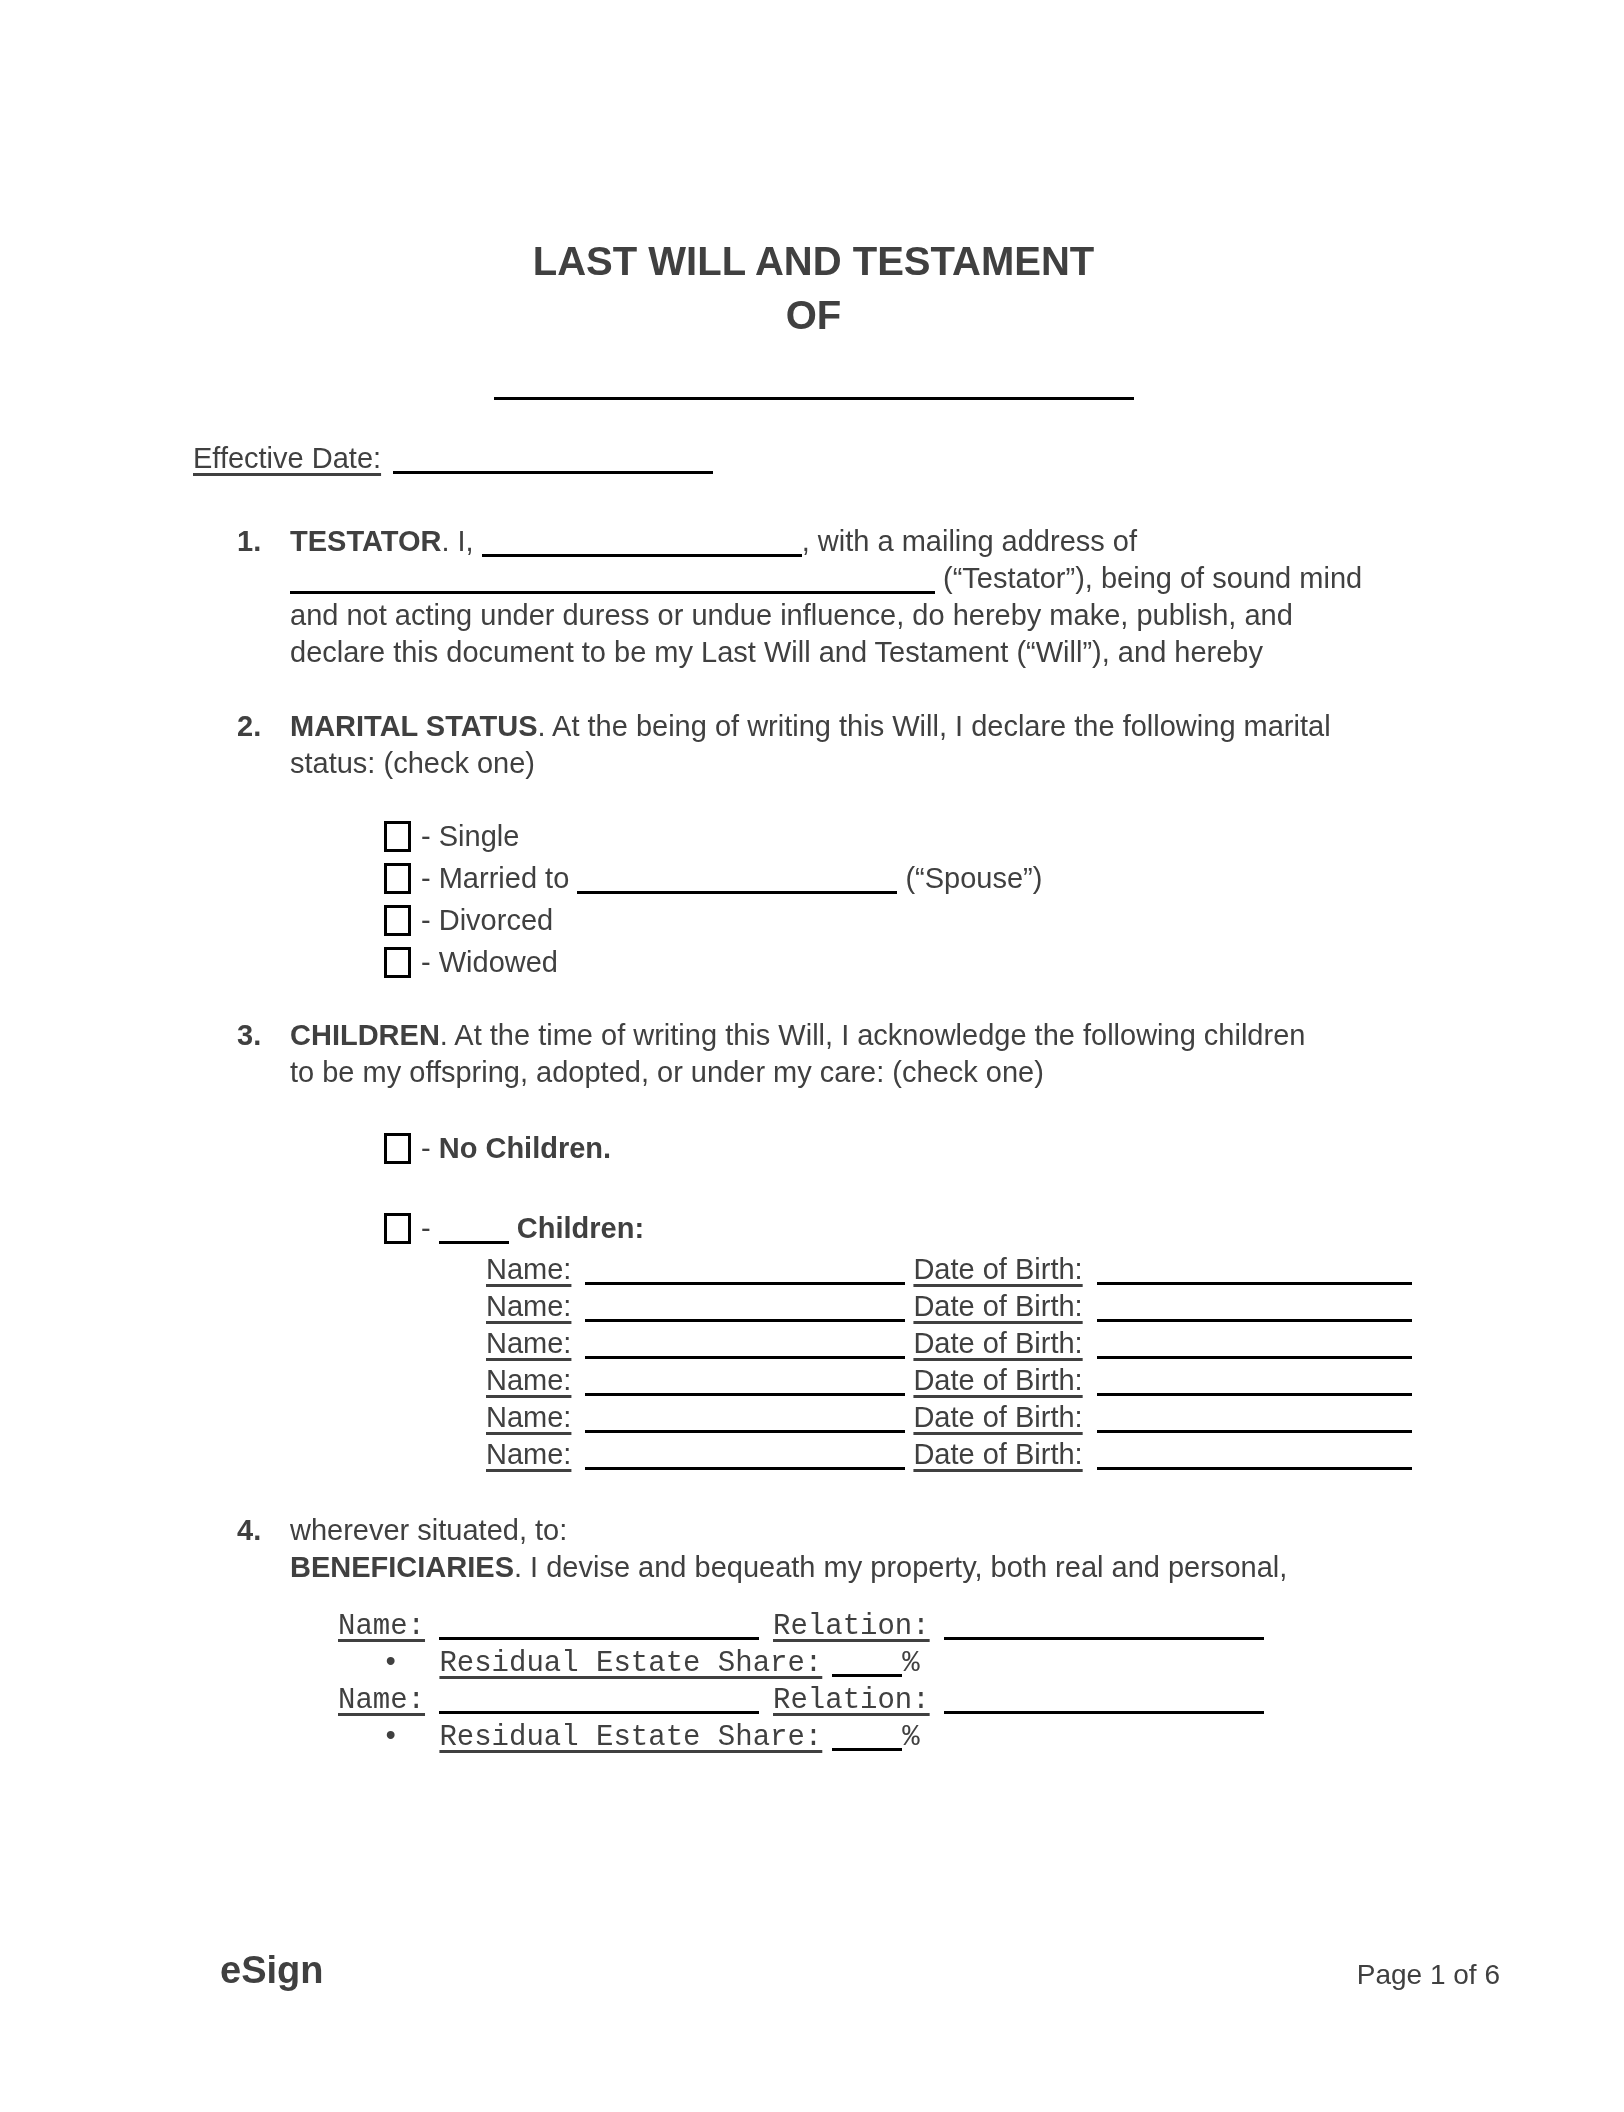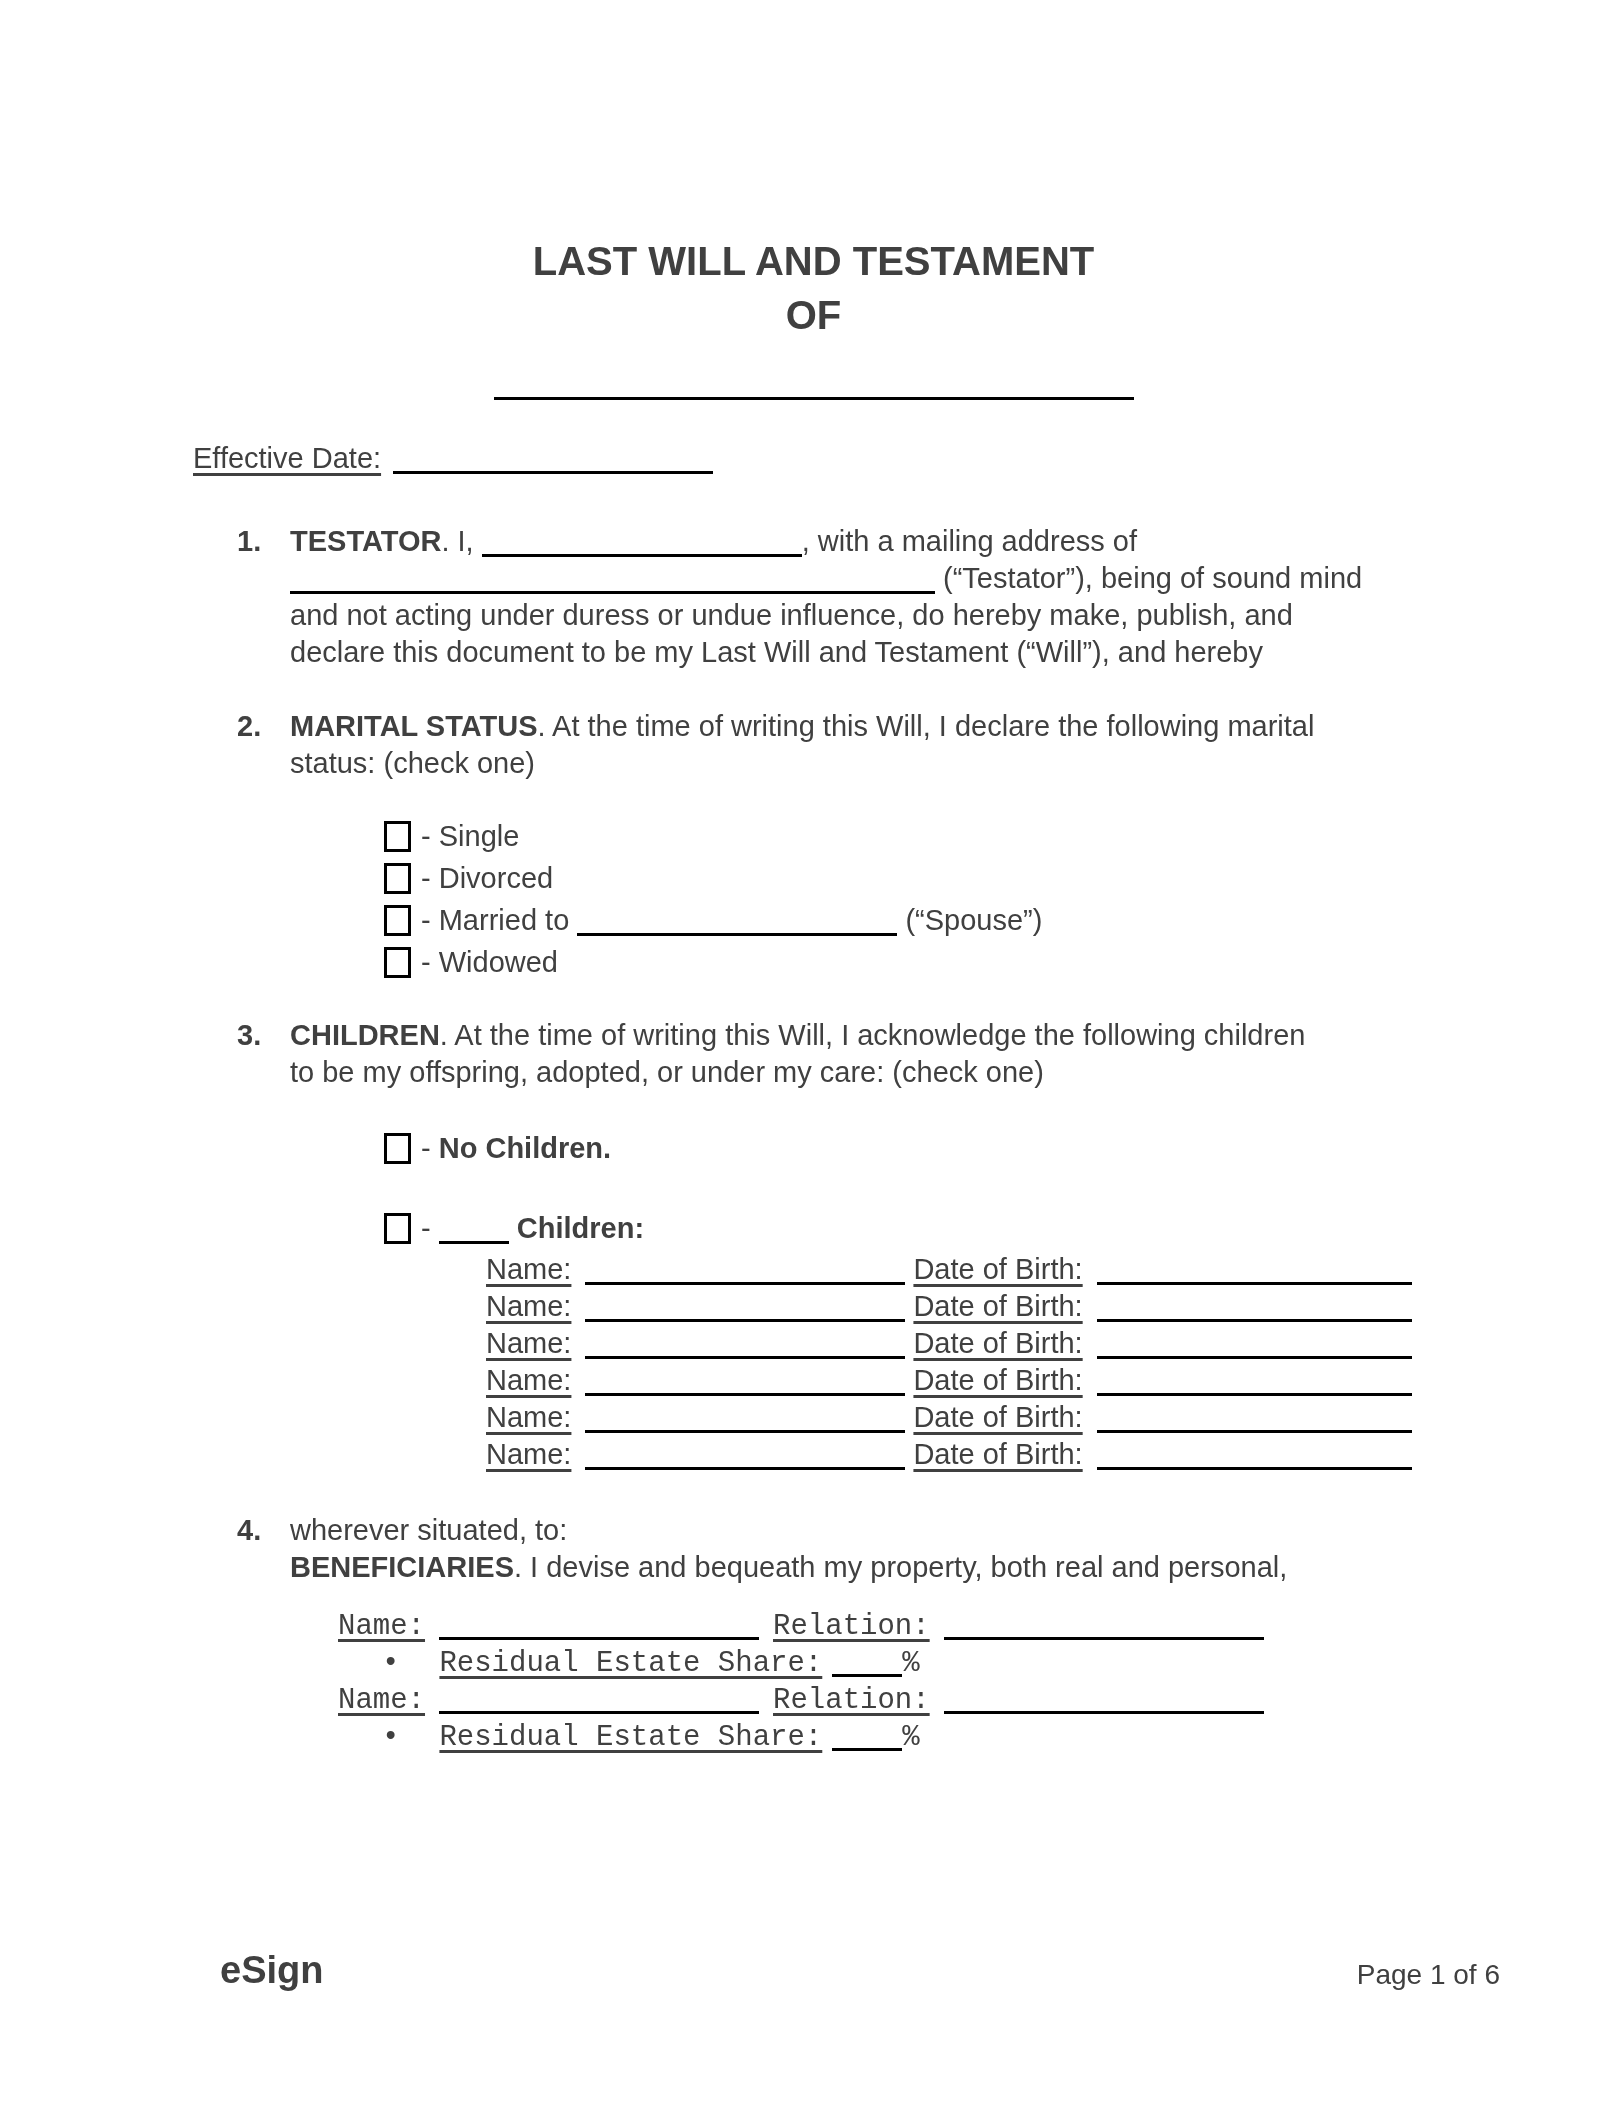--- a/index.html
+++ b/index.html
@@ -114,29 +114,29 @@
       <div class="ln"><span class="b">TESTATOR</span><span>. I, </span><span class="blank w320"></span><span>, with a mailing address of</span></div>
       <div class="ln"><span class="blank w645"></span><span> (“Testator”), being of sound mind</span></div>
       <div class="ln">and not acting under duress or undue influence, do hereby make, publish, and</div>
       <div class="ln">declare this document to be my Last Will and Testament (“Will”), and hereby</div>
     </div>
   </div>
 
   <div class="item sec2">
     <div class="num">2.</div>
     <div class="text">
-      <div class="ln"><span class="b">MARITAL STATUS</span><span>. At the time of writing this Will, I declare the following marital</span></div>
+      <div class="ln"><span class="b">MARITAL STATUS</span><span>. At the being of writing this Will, I declare the following marital</span></div>
       <div class="ln">status: (check one)</div>
     </div>
   </div>
 
   <div class="checkgroup">
     <div class="checkrow"><span class="cb"></span><span>- Single</span></div>
+    <div class="checkrow"><span class="cb"></span><span>- Married to </span><span class="blank w320"></span><span> (“Spouse”)</span></div>
     <div class="checkrow"><span class="cb"></span><span>- Divorced</span></div>
-    <div class="checkrow"><span class="cb"></span><span>- Married to </span><span class="blank w320"></span><span> (“Spouse”)</span></div>
     <div class="checkrow"><span class="cb"></span><span>- Widowed</span></div>
   </div>
 
   <div class="item sec3">
     <div class="num">3.</div>
     <div class="text">
       <div class="ln"><span class="b">CHILDREN</span><span>. At the time of writing this Will, I acknowledge the following children</span></div>
       <div class="ln">to be my offspring, adopted, or under my care: (check one)</div>
     </div>
   </div>

